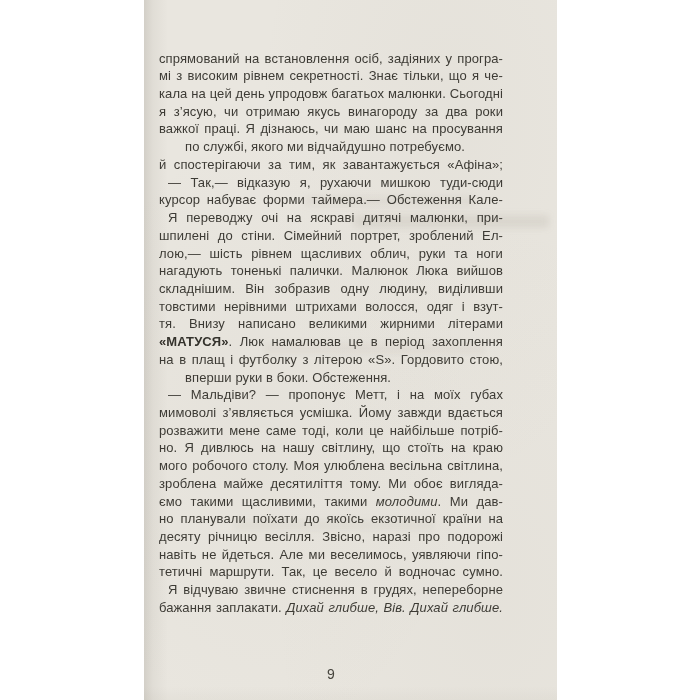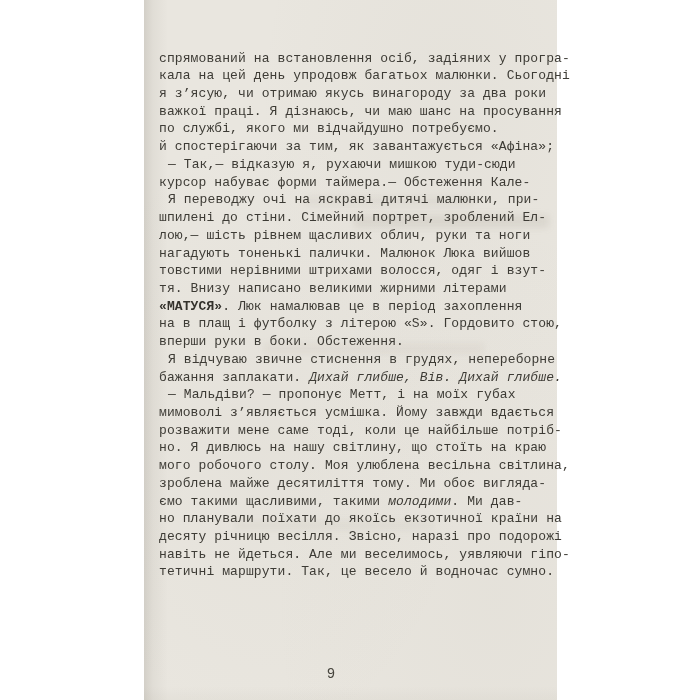--- a/index.html
+++ b/index.html
@@ -8,21 +8,21 @@
     background: #ffffff;
     width: 700px;
     height: 700px;
     overflow: hidden;
   }
   .stage {
     position: relative;
     width: 700px;
     height: 556px;
     background: #ffffff;
-    font-family: Liberation Mono, monospace;
+    font-family: Liberation Sans, sans-serif;
     border-radius: 13px;
   }
   
   .scan-page {
     position: absolute;
     left: 144px;
     top: 0;
     width: 413px;
     height: 700px;
     background-color: #e9e6df;
@@ -57,21 +57,21 @@
   .para { margin: 0; padding: 0; }
   .ln {
     height: 17.73px;
     line-height: 17.73px;
     white-space: nowrap;
     text-align: justify;
     text-align-last: justify;
     text-justify: inter-word;
     overflow: visible;
   }
-  .ln.end { text-align-last: left; }
+  .ln.end { text-align-last: left; margin-left: 26px; }
   .ln.ind { padding-left: 9px; }
   .it { font-style: italic; }
   .bd { font-weight: bold; color: #34322c; }
   .rg { font-style: normal; }
 
   .page-num {
     position: absolute;
     left: 15px;
     top: 666px;
     width: 344px;
@@ -86,54 +86,56 @@
 
 <div class="stage">
   <div class="scan-page">
     <div class="smudge smudge-1"></div>
     <div class="smudge smudge-2"></div>
     <div class="smudge smudge-3"></div>
     <div class="smudge smudge-4"></div>
     <div class="text-block">
         <div class="para">
           <div class="ln"><span class="rg">спрямований на встановлення осіб, задіяних у програ-</span></div>
+          <div class="ln"><span class="rg">мі з високим рівнем секретності. Знає тільки, що я че-</span></div>
           <div class="ln"><span class="rg">кала на цей день упродовж багатьох малюнки. Сьогодні</span></div>
           <div class="ln"><span class="rg">я з’ясую, чи отримаю якусь винагороду за два роки</span></div>
           <div class="ln"><span class="rg">важкої праці. Я дізнаюсь, чи маю шанс на просування</span></div>
           <div class="ln end"><span class="rg">по службі, якого ми відчайдушно потребуємо.</span></div>
         </div>
         <div class="para">
           <div class="ln"><span class="rg">й спостерігаючи за тим, як завантажується «Афіна»;</span></div>
           <div class="ln ind"><span class="rg">— Так,— відказую я, рухаючи мишкою туди-сюди</span></div>
           <div class="ln"><span class="rg">курсор набуває форми таймера.— Обстеження Кале-</span></div>
         </div>
         <div class="para">
           <div class="ln ind"><span class="rg">Я переводжу очі на яскраві дитячі малюнки, при-</span></div>
           <div class="ln"><span class="rg">шпилені до стіни. Сімейний портрет, зроблений Ел-</span></div>
           <div class="ln"><span class="rg">лою,— шість рівнем щасливих облич, руки та ноги</span></div>
           <div class="ln"><span class="rg">нагадують тоненькі палички. Малюнок Люка вийшов</span></div>
+          <div class="ln"><span class="rg">складнішим. Він зобразив одну людину, виділивши</span></div>
           <div class="ln"><span class="rg">товстими нерівними штрихами волосся, одяг і взут-</span></div>
           <div class="ln"><span class="rg">тя. Внизу написано великими жирними літерами</span></div>
           <div class="ln"><span class="bd">«МАТУСЯ»</span><span class="rg">. Люк намалював це в період захоплення</span></div>
           <div class="ln"><span class="rg">на в плащ і футболку з літерою «S». Гордовито стою,</span></div>
           <div class="ln end"><span class="rg">вперши руки в боки. Обстеження.</span></div>
-        </div>
-        <div class="para">
-          <div class="ln ind"><span class="rg">Я відчуваю звичне стиснення в грудях, непереборне</span></div>
-          <div class="ln"><span class="rg">бажання заплакати. </span><span class="it">Дихай глибше, Вів. Дихай глибше.</span></div>
         </div>
         <div class="para">
           <div class="ln ind"><span class="rg">— Мальдіви? — пропонує Метт, і на моїх губах</span></div>
           <div class="ln"><span class="rg">мимоволі з’являється усмішка. Йому завжди вдається</span></div>
           <div class="ln"><span class="rg">розважити мене саме тоді, коли це найбільше потріб-</span></div>
           <div class="ln"><span class="rg">но. Я дивлюсь на нашу світлину, що стоїть на краю</span></div>
           <div class="ln"><span class="rg">мого робочого столу. Моя улюблена весільна світлина,</span></div>
           <div class="ln"><span class="rg">зроблена майже десятиліття тому. Ми обоє вигляда-</span></div>
           <div class="ln"><span class="rg">ємо такими щасливими, такими </span><span class="it">молодими</span><span class="rg">. Ми дав-</span></div>
           <div class="ln"><span class="rg">но планували поїхати до якоїсь екзотичної країни на</span></div>
           <div class="ln"><span class="rg">десяту річницю весілля. Звісно, наразі про подорожі</span></div>
           <div class="ln"><span class="rg">навіть не йдеться. Але ми веселимось, уявляючи гіпо-</span></div>
           <div class="ln"><span class="rg">тетичні маршрути. Так, це весело й водночас сумно.</span></div>
         </div>
+        <div class="para">
+          <div class="ln ind"><span class="rg">Я відчуваю звичне стиснення в грудях, непереборне</span></div>
+          <div class="ln"><span class="rg">бажання заплакати. </span><span class="it">Дихай глибше, Вів. Дихай глибше.</span></div>
+        </div>
       </div>
     <div class="page-num">9</div>
   </div>
 </div>
 
 </body></html>

